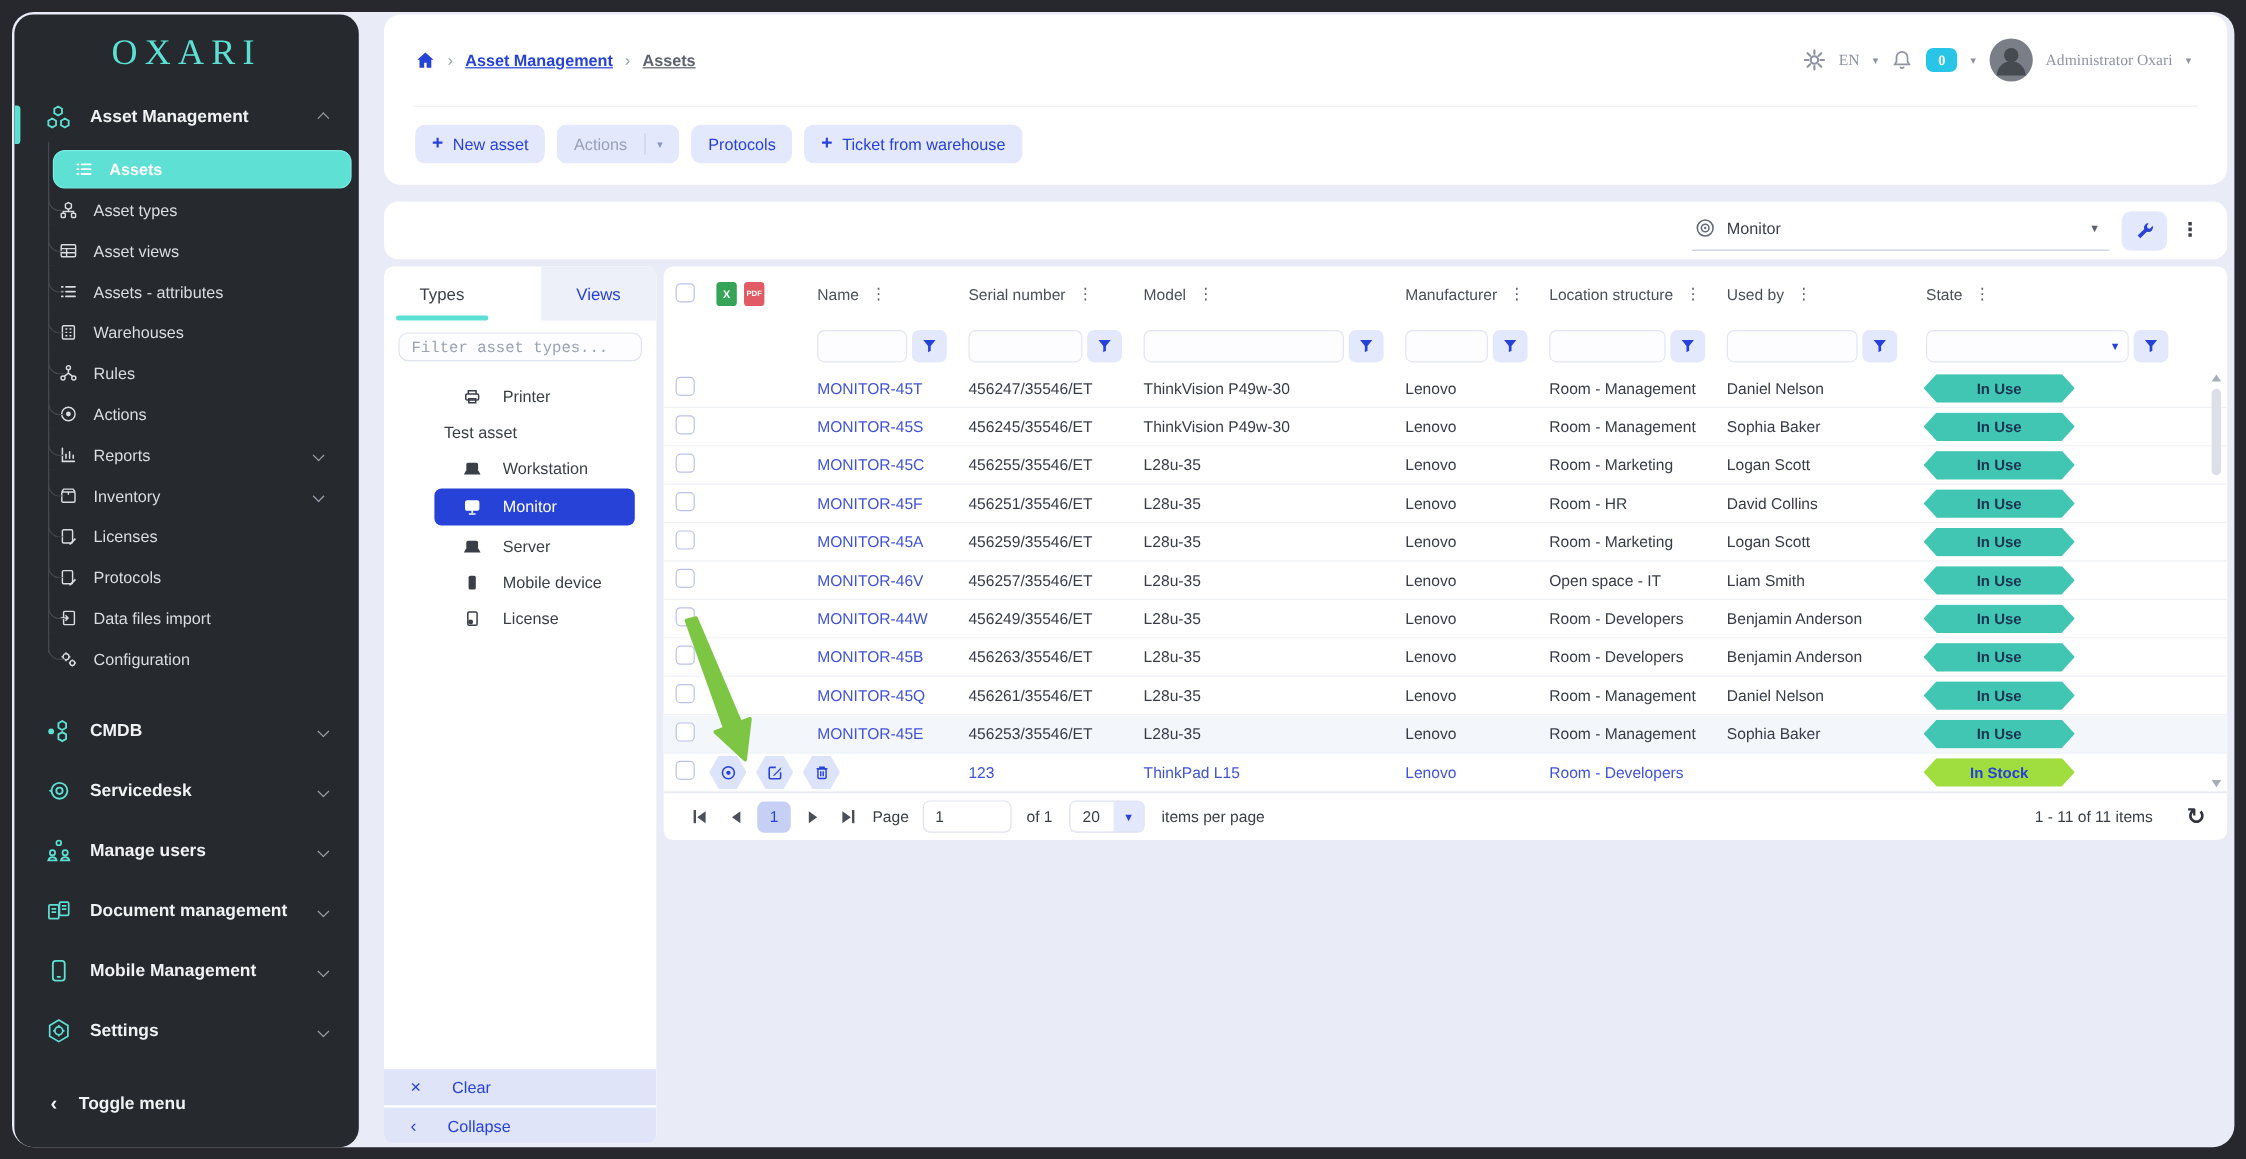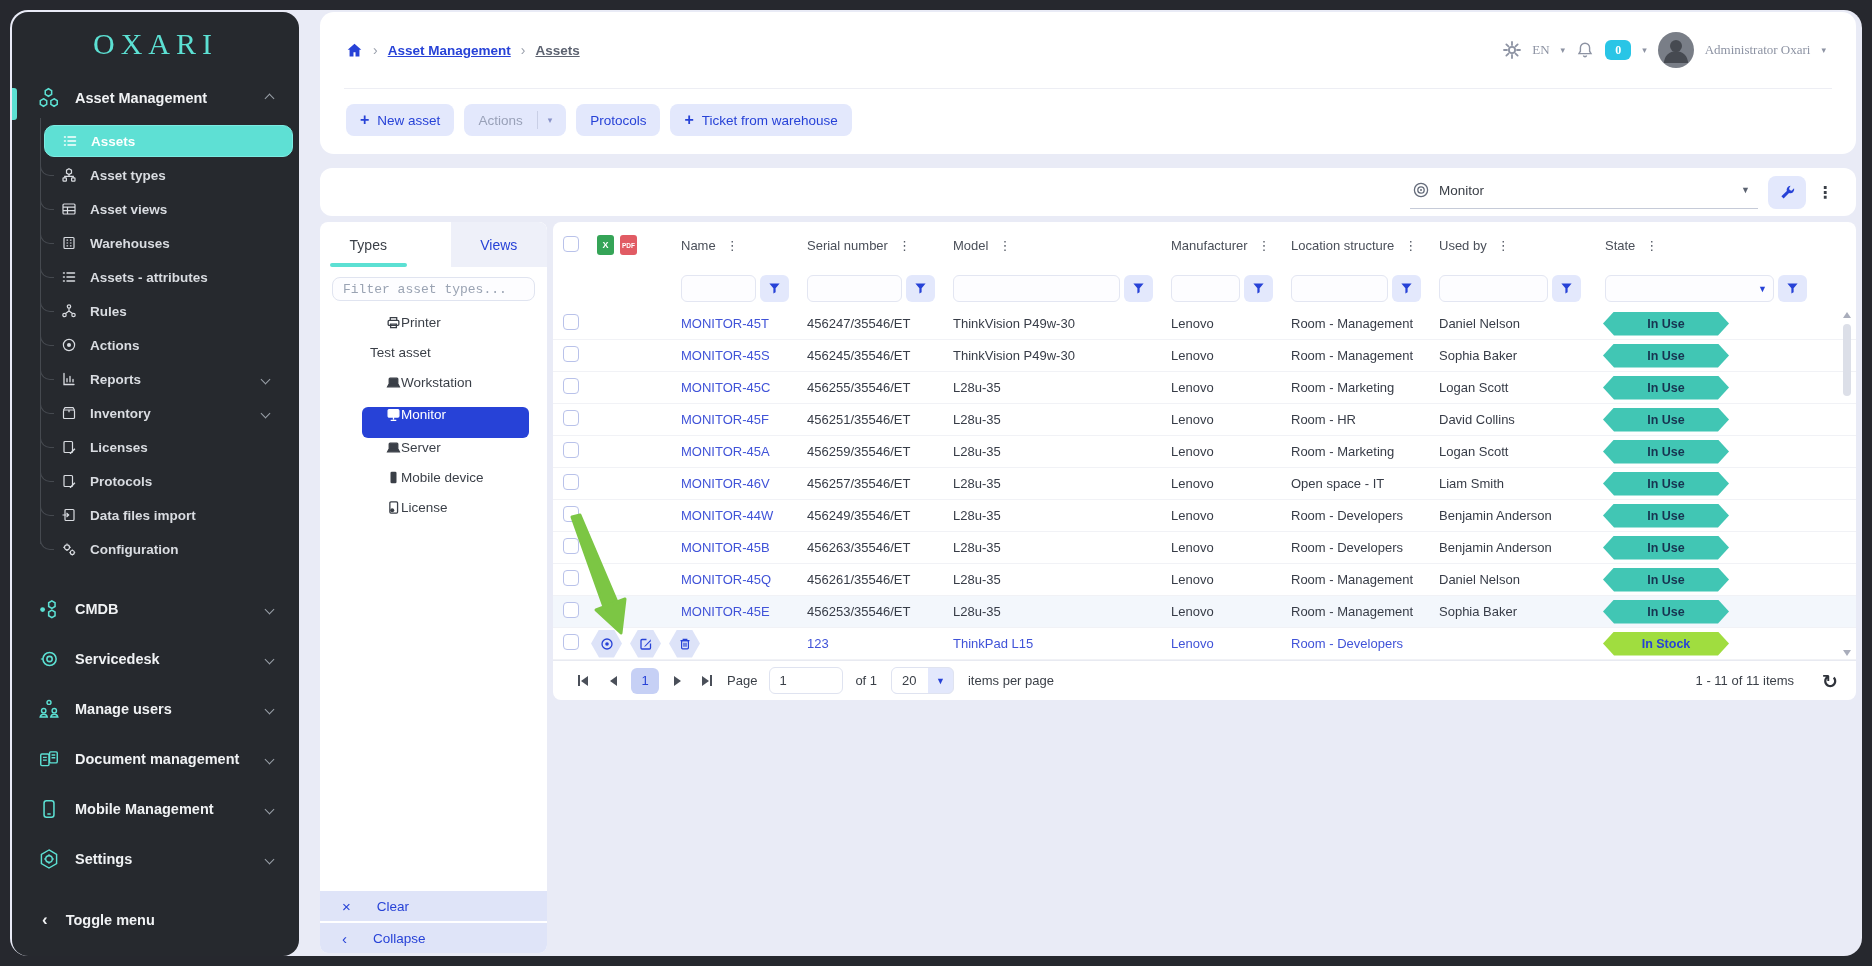--- a/index.html
+++ b/index.html
@@ -12,21 +12,21 @@
   .sidebar { position:absolute; left:12px; top:12px; width:287px; height:944px; background:#26292e; border-radius:16px; color:#e8eaee; overflow:hidden; }
   .logo { height:64px; display:flex; align-items:center; justify-content:center; color:#5ce0d3; font-size:30px; letter-spacing:6px; font-weight:400;font-family:Liberation Serif, serif; }
   .accent { position:absolute; left:0; top:76px; width:5px; height:32px; background:#5ce0d3; border-radius:0 3px 3px 0; }
   .grp, .grp-am { height:44px; display:flex; align-items:center; gap:14px; padding-left:25px; color:#f0f2f4; font-weight:700; font-size:14.5px; cursor:default; }
   .grp { height:50px; }
   .gicon { width:24px; height:24px; color:#5ce0d3; display:flex; align-items:center; justify-content:center; flex:0 0 24px; }
   .chev { width:7px; height:7px; border-right:1.6px solid #9aa0a9; border-bottom:1.6px solid #9aa0a9; transform:rotate(45deg); margin-left:auto; margin-right:26px; }
   .chev.up { transform:rotate(-135deg); }
   .submenu { position:relative; padding:4px 0 6px; }
   .submenu::before { content:""; position:absolute; left:28px; top:-2px; height:calc(100% - 26px); width:1px; background:#45494f; }
-  .sub { position:relative; height:34px; display:flex; align-items:center; gap:12px; padding-left:48px; color:#d9dce1; font-size:13.5px; cursor:default;font-weight:bold; }
+  .sub { position:relative; height:34px; display:flex; align-items:center; gap:12px; padding-left:36px; color:#d9dce1; font-size:13.5px; cursor:default; }
   .sub::before { content:""; position:absolute; left:28px; top:-5px; width:13px; height:22px; border-left:1px solid #45494f; border-bottom:1px solid #45494f; border-bottom-left-radius:10px; }
   .sicon { width:18px; height:18px; display:flex; align-items:center; justify-content:center; color:#d9dce1; flex:0 0 18px; }
   .sub.active { background:#5ee0d4; border:1px solid #7cebe2; border-radius:10px; margin:1px 6px 1px 32px; padding-left:16px; height:32px; color:#fdfffe; font-weight:700; }
   .sub.active::before { display:none; }
   .sub.active .sicon { color:#fdfffe; }
   .sub .chev { margin-right:30px; }
   .groups { margin-top:12px; }
   .toggle { position:absolute; bottom:26px; left:0; right:0; display:flex; align-items:center; gap:18px; padding-left:30px; color:#f0f2f4; font-weight:700; font-size:14.5px; }
   .toggle .tchev { color:#f0f2f4; font-size:17px; }
 
@@ -58,21 +58,21 @@
   
   .panel { position:absolute; left:320px; top:222px; width:227px; height:731px; background:#fff; border-radius:8px; overflow:hidden; }
   .tabs { display:flex; height:45px; }
   .tab { flex:1; display:flex; align-items:center; justify-content:center; font-size:14px; position:relative; cursor:pointer; }
   .tab.types { color:#3a3f47; }
   .tab.types::after { content:""; position:absolute; left:10px; right:10px; bottom:0; height:4px; background:#5ce0d3; border-radius:3px; }
   .tab.views { background:#eef0f9; color:#2742d7; border-radius:0 8px 0 0;margin-left:34px; }
   .tsearch { margin:10px 12px 14px; }
   .tsearch input { width:100%; height:24px; border:1px solid #e0e4f0; border-radius:8px; padding:0 10px; font-size:13px; font-family:Liberation Mono, monospace; color:#3a3f47; background:#fdfdff; }
   .tsearch input::placeholder { color:#9aa3b3; }
-  .titem { height:30px; display:flex; gap:0; padding-left:66px; font-size:13.5px; color:#3a3f47; cursor:pointer; }
+  .titem { height:30px; display:flex; align-items:center; gap:18px; padding-left:66px; font-size:13.5px; color:#3a3f47; cursor:pointer; }
   .titem.parent { padding-left:50px; }
   .titem.selected { background:#2742d7; color:#fff; margin:2px 18px 2px 42px; padding-left:24px; border-radius:6px; height:31px; }
   .ticon { width:15px; height:15px; display:flex; align-items:center; justify-content:center; color:currentColor; flex:0 0 15px; }
   .pfoot { position:absolute; bottom:0; left:0; right:0; }
   .frow-btn { height:30px; background:#dfe4f8; display:flex; align-items:center; gap:26px; padding-left:22px; color:#2742d7; font-size:13.5px; margin-top:2px; cursor:pointer; }
   .frow-btn .ficon { font-size:15px; }
 
   
   .tcard { position:absolute; left:553px; top:222px; width:1303px; height:478px; background:#fff; border-radius:8px; }
   .c0{width:36px;flex:0 0 36px;} .c1{width:68px;flex:0 0 68px;}
@@ -170,34 +170,34 @@
       <span class="sicon">
           <svg class="ic" width="16" height="16" viewBox="0 0 16 16" fill="none" stroke="currentColor" stroke-width="1.2">
             <rect x="2" y="3" width="12" height="10" rx="1"></rect>
             <path d="M2 6.2h12M6.5 6.2V13M2 9.6h12"></path>
           </svg>
         </span>
       <span>Asset views</span>
     </div>
     <div class="sub">
       <span class="sicon">
+          <svg class="ic" width="16" height="16" viewBox="0 0 16 16" fill="none" stroke="currentColor" stroke-width="1.5" stroke-linecap="round">
+            <path d="M2.5 4h.8M6 4h7.5M2.5 8h.8M6 8h7.5M2.5 12h.8M6 12h7.5"></path>
+          </svg>
+        </span>
+      <span>Assets - attributes</span>
+    </div>
+    <div class="sub">
+      <span class="sicon">
           <svg class="ic" width="16" height="16" viewBox="0 0 16 16" fill="none" stroke="currentColor" stroke-width="1.2">
             <rect x="3" y="2.5" width="10" height="11" rx="1"></rect>
             <path d="M5.5 5.2h1.6M8.9 5.2h1.6M5.5 8h1.6M8.9 8h1.6M5.5 10.8h1.6M8.9 10.8h1.6"></path>
           </svg>
         </span>
       <span>Warehouses</span>
-    </div>
-    <div class="sub">
-      <span class="sicon">
-          <svg class="ic" width="16" height="16" viewBox="0 0 16 16" fill="none" stroke="currentColor" stroke-width="1.5" stroke-linecap="round">
-            <path d="M2.5 4h.8M6 4h7.5M2.5 8h.8M6 8h7.5M2.5 12h.8M6 12h7.5"></path>
-          </svg>
-        </span>
-      <span>Assets - attributes</span>
     </div>
     <div class="sub">
       <span class="sicon">
           <svg class="ic" width="16" height="16" viewBox="0 0 16 16" fill="none" stroke="currentColor" stroke-width="1.2">
             <circle cx="8" cy="3.5" r="1.7"></circle>
             <circle cx="3.5" cy="12" r="1.7"></circle>
             <circle cx="12.5" cy="12" r="1.7"></circle>
             <path d="M8 5.2V8M8 8l-3.5 2.6M8 8l3.5 2.6"></path>
           </svg>
         </span>

